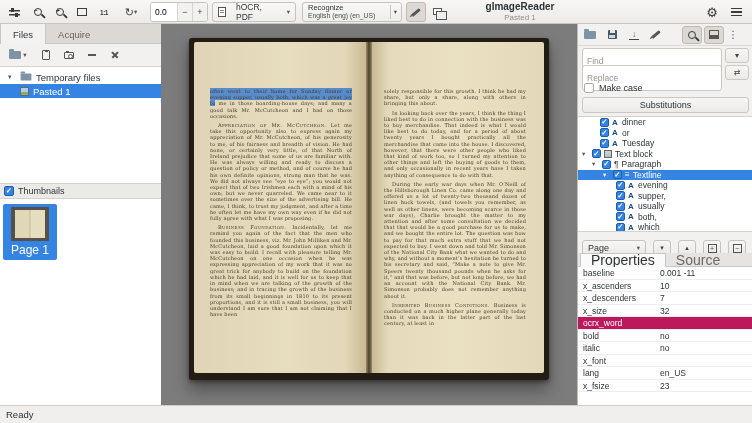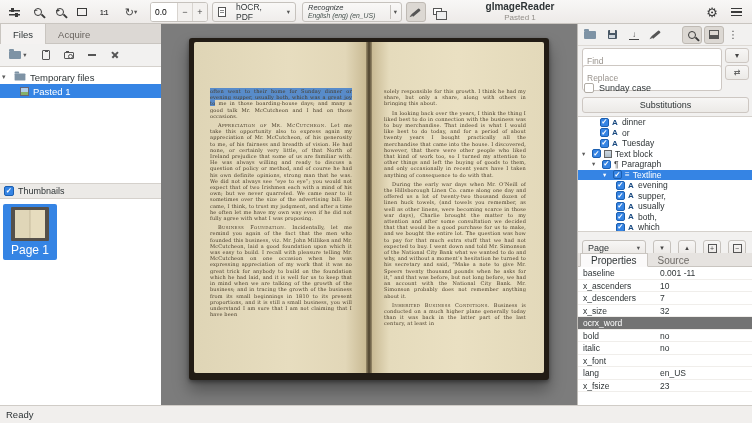--- a/index.html
+++ b/index.html
@@ -20,21 +20,21 @@
   .titleblock .s { font-size:8px; line-height:9px; color:#928e89; }
   .chev { font-size:6.5px; color:#555; line-height:1; }
   .glyph { font-size:11px; line-height:1; }
   
   .combo { position:absolute; top:2px; height:20px; display:flex; align-items:center; gap:10px;
     padding:0 5px; border:1px solid #c6c2bd; border-radius:3px;
     background:linear-gradient(#f9f8f7,#efedeb); font-size:8.5px; }
   .recognize { position:absolute; left:302px; top:2px; width:100px; height:20px; display:flex;
     align-items:center; border:1px solid #c6c2bd; border-radius:3px;
     background:linear-gradient(#f9f8f7,#efedeb); }
-  .recognize .col { flex:1; padding-left:5px; text-align:left;font-style:italic; }
+  .recognize .col { flex:1; padding-left:5px; text-align:left; }
   .recognize .l1 { font-size:7.5px; line-height:8px; }
   .recognize .l2 { font-size:6.8px; line-height:8px; color:#44504c; }
   .recognize .div { width:1px; height:14px; background:#c6c2bd; margin:0 3px; }
   .recognize .chev { padding-right:4px; }
   .spin { position:absolute; left:150px; top:2px; height:20px; display:flex;
     border:1px solid #c6c2bd; border-radius:3px; overflow:hidden; background:#fff; }
   .spin input { width:26px; border:none; outline:none; font-size:8.5px; padding-left:4px;
     font-family:"Liberation Sans",sans-serif; }
   .spin .sbtn { width:15px; display:flex; align-items:center; justify-content:center;
     background:#f3f1ef; border-left:1px solid #d8d4cf; font-size:9px; color:#444; }
@@ -98,21 +98,21 @@
     background:#f2f1f0; border-right:1px solid #bfbcb8; }
   .lp-tabs { height:20px; background:#dcd8d4; display:flex; border-bottom:1px solid #c9c5c0; }
   .ltab { padding:0 12px; display:flex; align-items:center; font-size:9.5px; color:#68635e; height:20px; }
   .ltab.active { background:#f4f2f1; border:1px solid #c9c5c0; border-top:none; border-bottom:none; color:#2e3436; }
   .lp-toolbar { height:22px; display:flex; align-items:center; gap:3px; padding-left:3px; }
   .tbtn { width:20px; height:18px; border-radius:3px; display:flex; align-items:center;
     justify-content:center; gap:2px; }
   .tbtn.wide { width:30px; }
   .files-tree { height:118px; background:#fff; border-top:1px solid #d5d1cc; border-bottom:1px solid #d5d1cc;
     padding-top:3px; }
-  .frow { display:flex; align-items:center; gap:4px; height:14px; font-size:9.5px; padding-left:2px; }
+  .frow { display:flex; align-items:center; gap:4px; height:14px; font-size:9.5px; padding-left:8px; }
   .frow .exp { font-size:7px; color:#5c5c5c; width:8px; }
   .frow.selected { background:#3584e4; color:#fff; padding-left:20px; }
   .thumb-header { height:15px; display:flex; align-items:center; gap:4px; padding-left:4px;
     font-size:9px; background:#eceae7; border-bottom:1px solid #d5d1cc; }
   .thumb-list { position:absolute; left:0; right:0; top:175px; bottom:0; background:#fff; }
   .thumb { width:54px; margin:5px 0 0 3px; background:#3584e4; border-radius:2px;
     padding:3px 0 3px; text-align:center; }
   .ti { width:38px; height:34px; margin:0 auto; background:#55504a; border-radius:1px; position:relative; }
   .ti::before { content:""; position:absolute; inset:3px 4px;
     background:linear-gradient(90deg,#e0d6b8 48%, #8a7d60 50%, #e6dcbe 52%); }
@@ -171,27 +171,27 @@
   .hrow.sel .exp,.hrow.sel .licon { color:#fff; }
   .page-row { position:absolute; left:4px; top:216px; display:flex; gap:7px; }
   .page-combo { width:64px; height:16px; border:1px solid #c6c2bd; border-radius:3px;
     background:linear-gradient(#f7f6f5,#ebe8e5); display:flex; align-items:center;
     justify-content:space-between; padding:0 5px; font-size:9px; }
   .pbtn { width:18px; height:16px; border:1px solid #c6c2bd; border-radius:3px;
     background:linear-gradient(#f7f6f5,#ebe8e5); display:flex; align-items:center;
     justify-content:center; font-size:7px; color:#444; }
   .op-tabs { position:absolute; left:0; right:0; top:229px; height:14px; background:#e6e3e0;
     border-bottom:1px solid #c9c5c0; display:flex; padding-left:2px; }
-  .otab { padding:0 10px; font-size:10px; display:flex; align-items:center; height:14px; color:#6e6a66; }
+  .otab { padding:0 10px; font-size:14px; display:flex; align-items:center; height:14px; color:#6e6a66; }
   .otab.active { background:#fbfafa; border:1px solid #c9c5c0; border-bottom:1px solid #fbfafa; color:#2e3436; }
   .props { position:absolute; left:0; right:0; top:243px; bottom:0; background:#fff; overflow:hidden; }
   .prow { display:flex; height:12.5px; line-height:12.5px; font-size:8.5px; border-bottom:1px solid #f0eeeb; }
   .pname { width:76px; padding-left:5px; flex:none; }
   .pval { padding-left:6px; }
-  .prow.dark { background:#737373; color:#fff;gap:15px; }
+  .prow.dark { background:#be185d; color:#fff;gap:15px; }
   
   .statusbar { position:absolute; left:0; right:0; bottom:0; height:18px; background:#f1efed;
     border-top:1px solid #d0ccc7; display:flex; align-items:center; padding-left:6px; font-size:9.5px; }
 </style>
 </head>
 <body>
 
 <div id="app">
 
   <div class="headerbar">
@@ -364,21 +364,21 @@
     <div class="entry-btn r1">
       <span>▾</span>
     </div>
     <input class="entry replace" placeholder="Replace" style="">
     <div class="entry-btn r2">
       <span>⇄</span>
     </div>
 
     <div class="mcase">
       <span class="cb off"></span>
-      <span>Sunday case</span>
+      <span>Make case</span>
     </div>
     <div class="subs-btn">
       <span>Substitutions</span>
     </div>
 
     <div class="hocr-tree">
       <div class="hrow ind-w1">
         <span class="cb on">
             <i>✓</i>
           </span>

